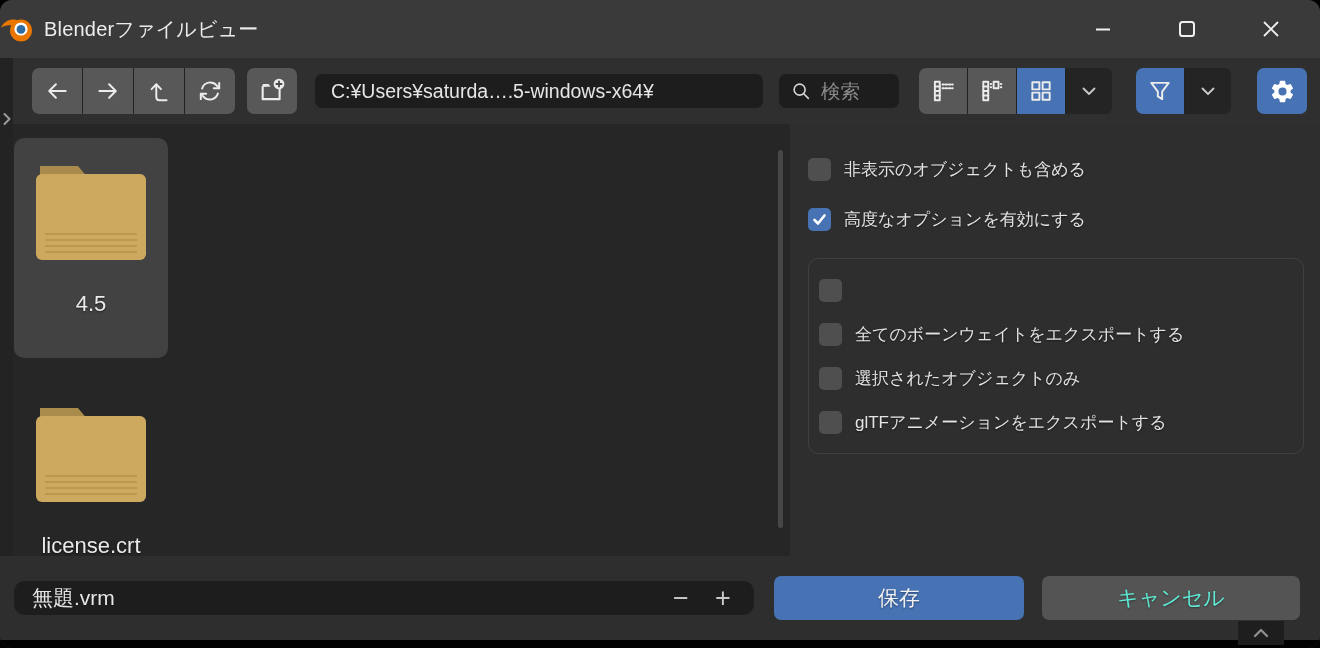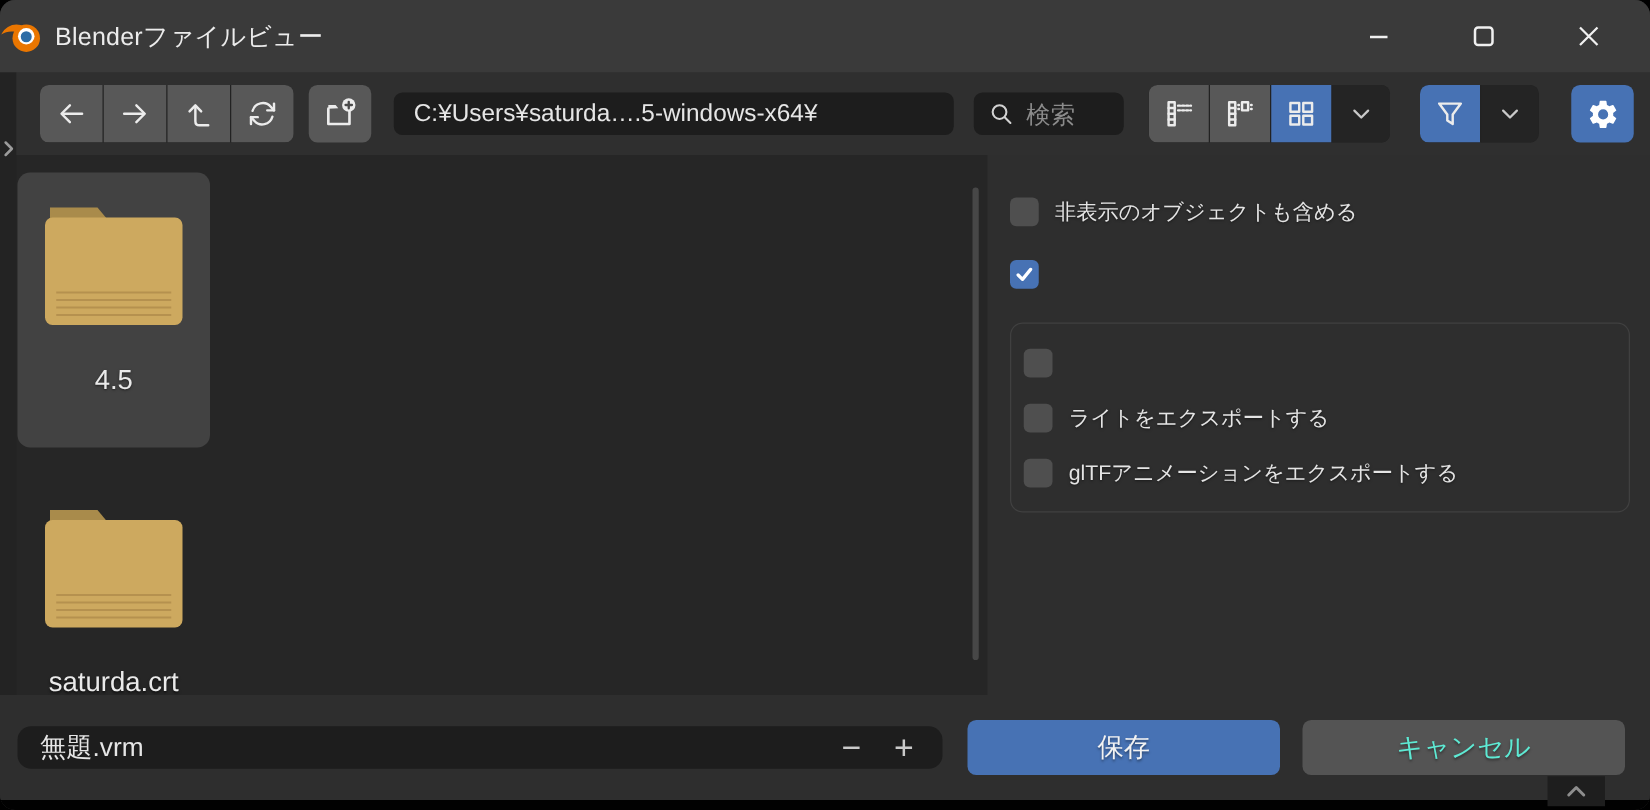--- a/index.html
+++ b/index.html
@@ -365,21 +365,21 @@
             </svg>
             <div class="tile-label">4.5</div>
           </div>
 
           <div class="tile">
             <svg class="folder-ic" width="116" height="100" viewBox="0 0 116 100">
               <path d="M7 2 H45 L55 14 H7 Z" fill="#a98b4b"></path>
               <rect x="3" y="10" width="110" height="86" rx="6" fill="#cda95f"></rect>
               <path d="M12 70 H104 M12 76 H104 M12 82 H104 M12 88 H104" stroke="#b5914f" stroke-width="1.6"></path>
             </svg>
-            <div class="tile-label">saturda.crt</div>
+            <div class="tile-label">license.crt</div>
           </div>
 
           <div class="tile">
             <svg class="folder-ic" width="116" height="100" viewBox="0 0 116 100">
               <path d="M7 2 H45 L55 14 H7 Z" fill="#a98b4b"></path>
               <rect x="3" y="10" width="110" height="86" rx="6" fill="#cda95f"></rect>
               <path d="M12 70 H104 M12 76 H104 M12 82 H104 M12 88 H104" stroke="#b5914f" stroke-width="1.6"></path>
             </svg>
           </div>
 
@@ -405,36 +405,43 @@
             <span class="opt-label">非表示のオブジェクトも含める</span>
           </div>
 
 
           <div class="opt-row">
             <span class="checkbox checked">
               <svg width="15" height="15" viewBox="0 0 15 15">
                 <path d="M2.5 8 L6 11.5 L12.5 3.5"></path>
               </svg>
             </span>
+            <span class="opt-label">高度なオプションを有効にする</span>
           </div>
         </div>
       <div class="adv-group">
 
           <div class="opt-row">
             <span class="checkbox">
               
             </span>
           </div>
 
-
           <div class="opt-row">
             <span class="checkbox">
               
             </span>
-            <span class="opt-label">ライトをエクスポートする</span>
+            <span class="opt-label">全てのボーンウェイトをエクスポートする</span>
+          </div>
+
+          <div class="opt-row">
+            <span class="checkbox">
+              
+            </span>
+            <span class="opt-label">選択されたオブジェクトのみ</span>
           </div>
 
           <div class="opt-row">
             <span class="checkbox">
               
             </span>
             <span class="opt-label">glTFアニメーションをエクスポートする</span>
           </div>
         </div>
     </div>

